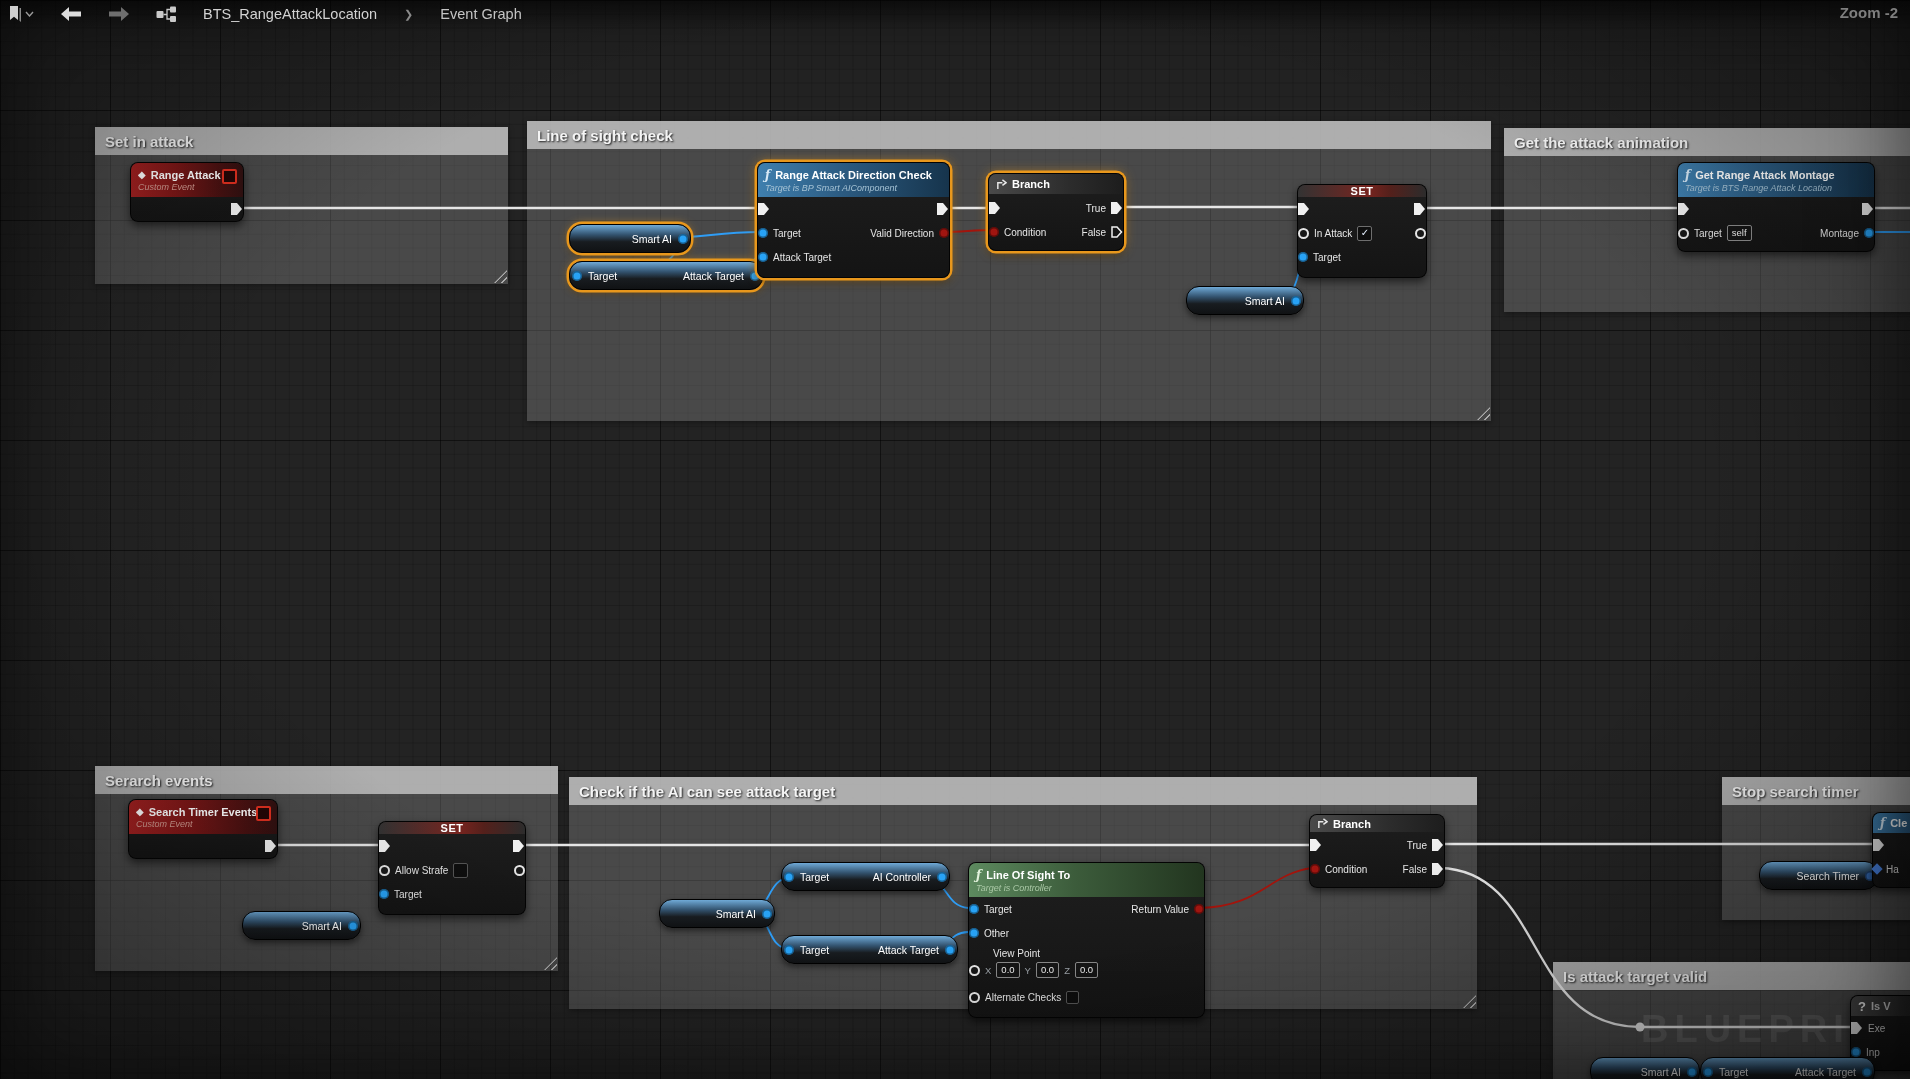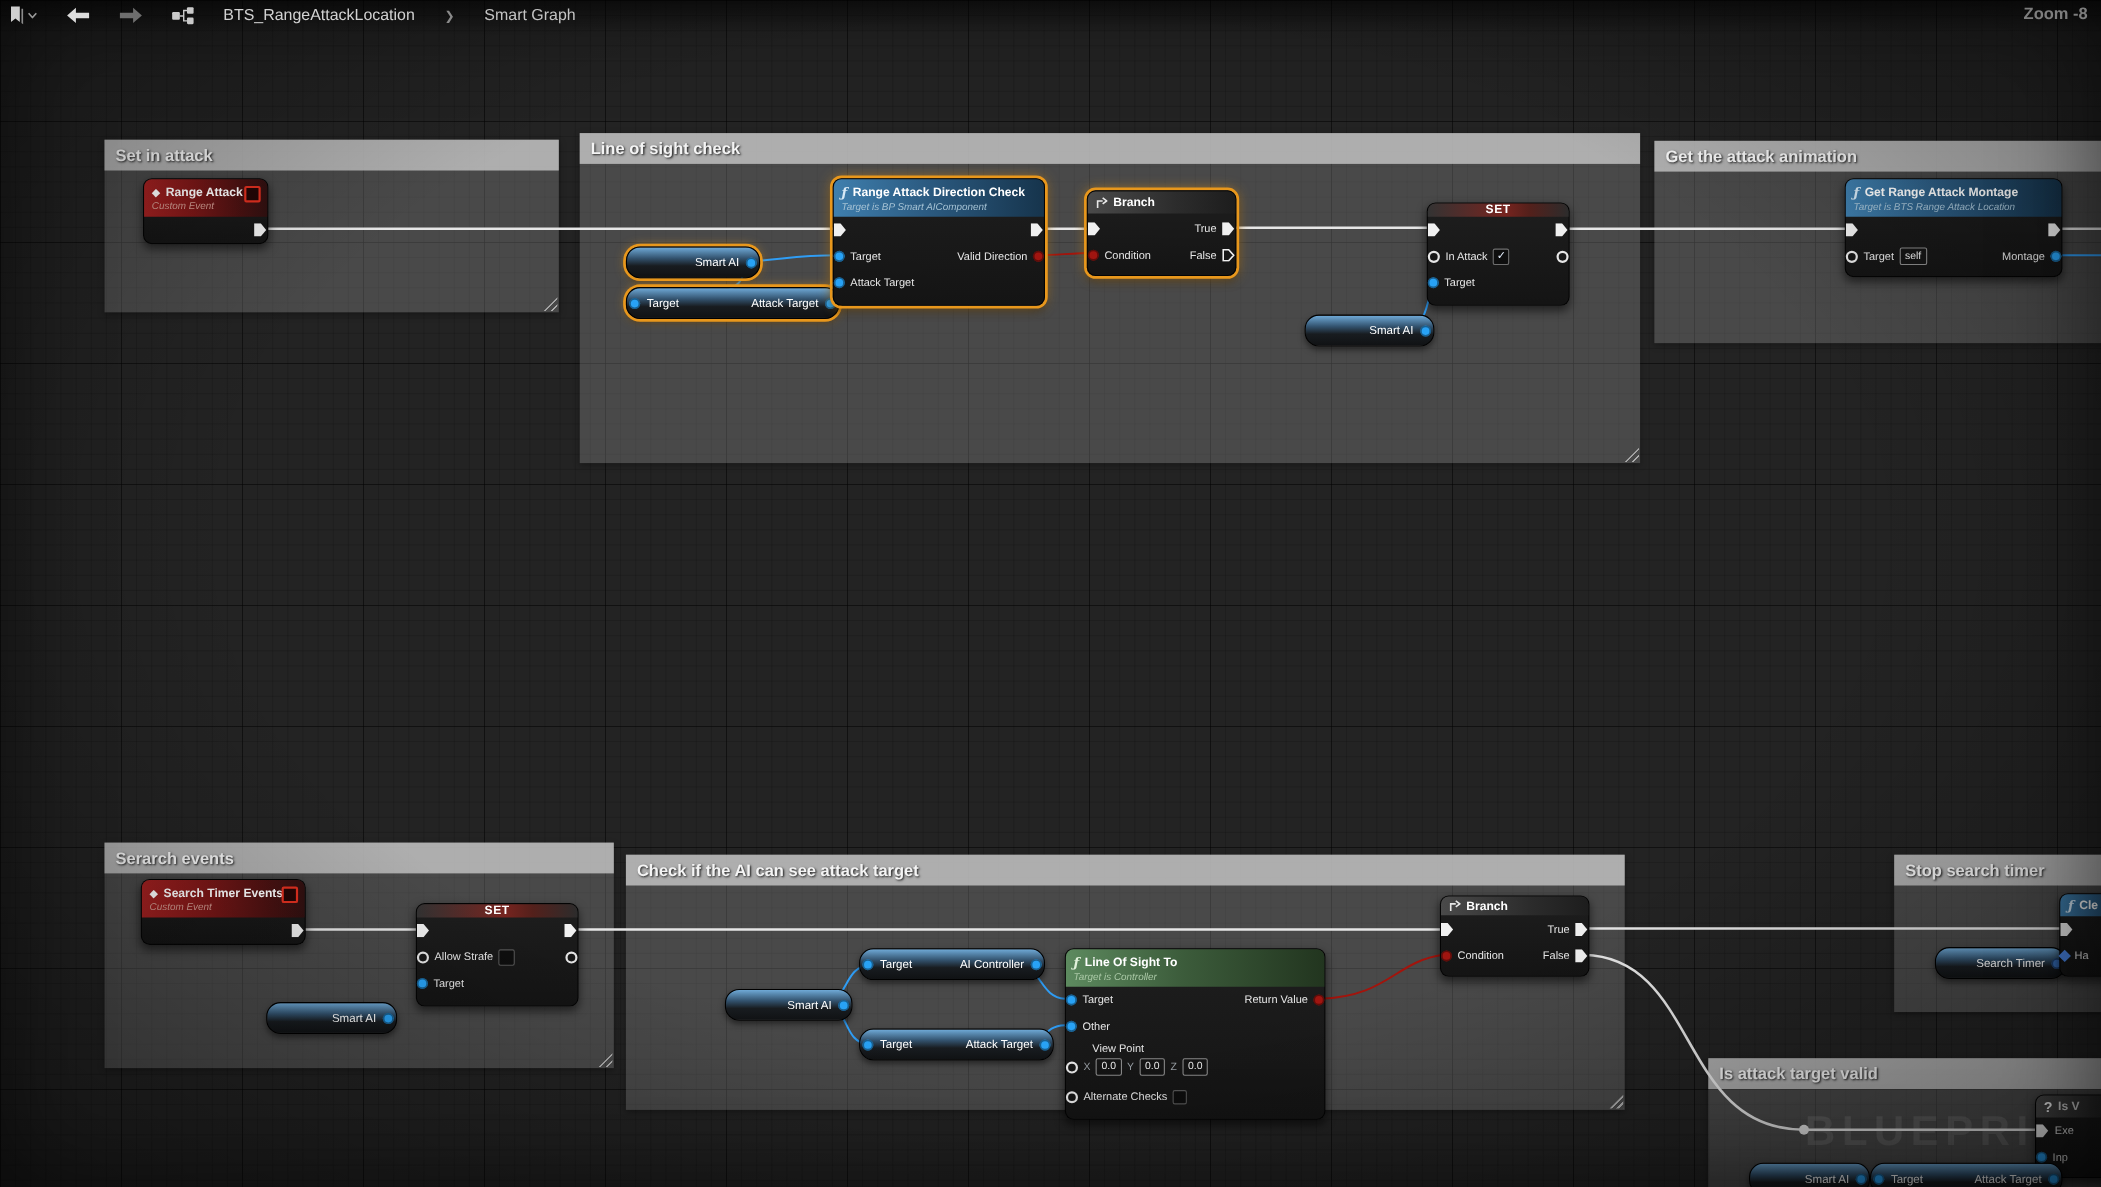--- a/index.html
+++ b/index.html
@@ -533,18 +533,18 @@
       <path d="M13 1 L21 8 L13 15 V10.5 H1 V5.5 H13 Z" fill="#6e6e6e"></path>
     </svg>
     <svg width="21" height="17" viewBox="0 0 21 17">
       <rect x="0.5" y="5" width="7" height="7" rx="1" fill="#c9c9c9"></rect>
       <rect x="14" y="0.5" width="6" height="6" rx="1" fill="#c9c9c9"></rect>
       <rect x="14" y="10" width="6" height="6" rx="1" fill="#c9c9c9"></rect>
       <path d="M7.5 8.5 H11 V3.5 H14 M11 8.5 V13 H14" stroke="#c9c9c9" stroke-width="1.3" fill="none"></path>
     </svg>
     <span class="crumb">BTS_RangeAttackLocation</span>
     <span class="crumb-sep">❯</span>
-    <span class="crumb page">Smart Graph</span>
-  </div>
-  <div class="zoomlbl">Zoom -8</div>
+    <span class="crumb page">Event Graph</span>
+  </div>
+  <div class="zoomlbl">Zoom -2</div>
 
   <div class="vignette"></div>
 </div>
 
 </body></html>

